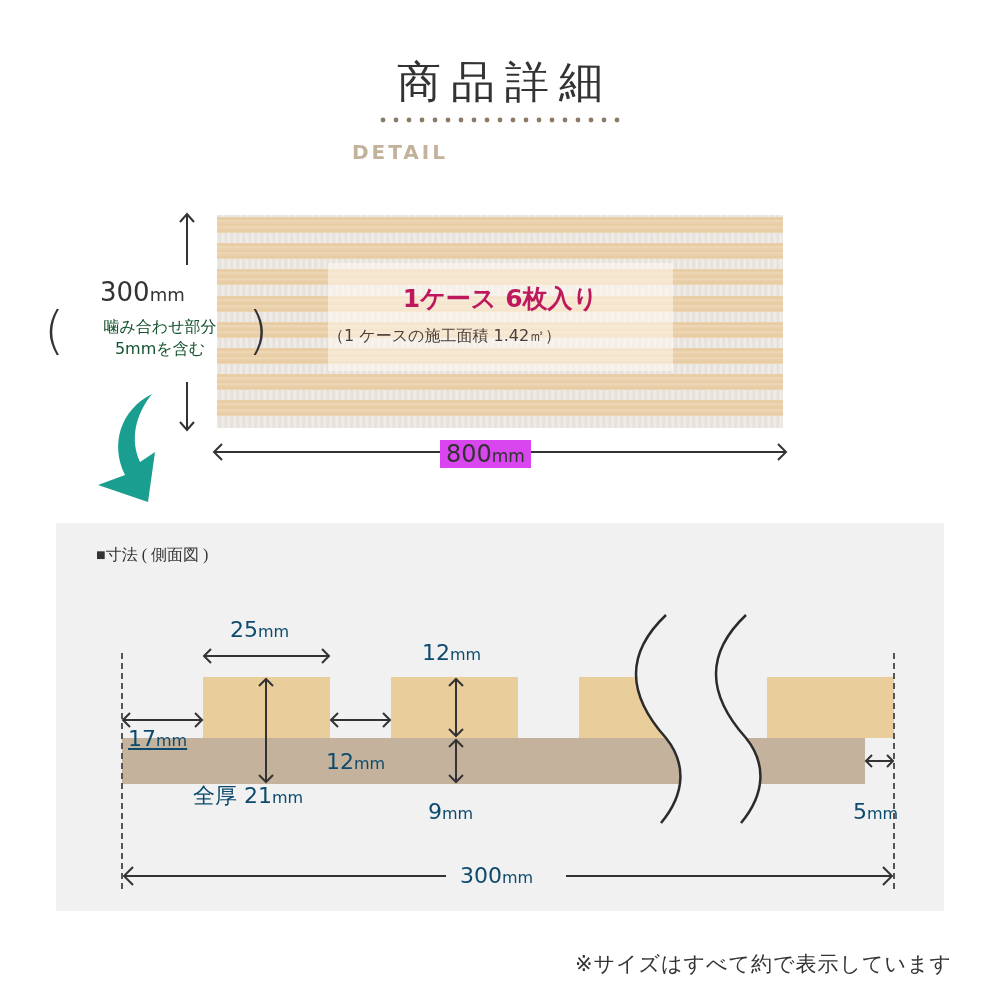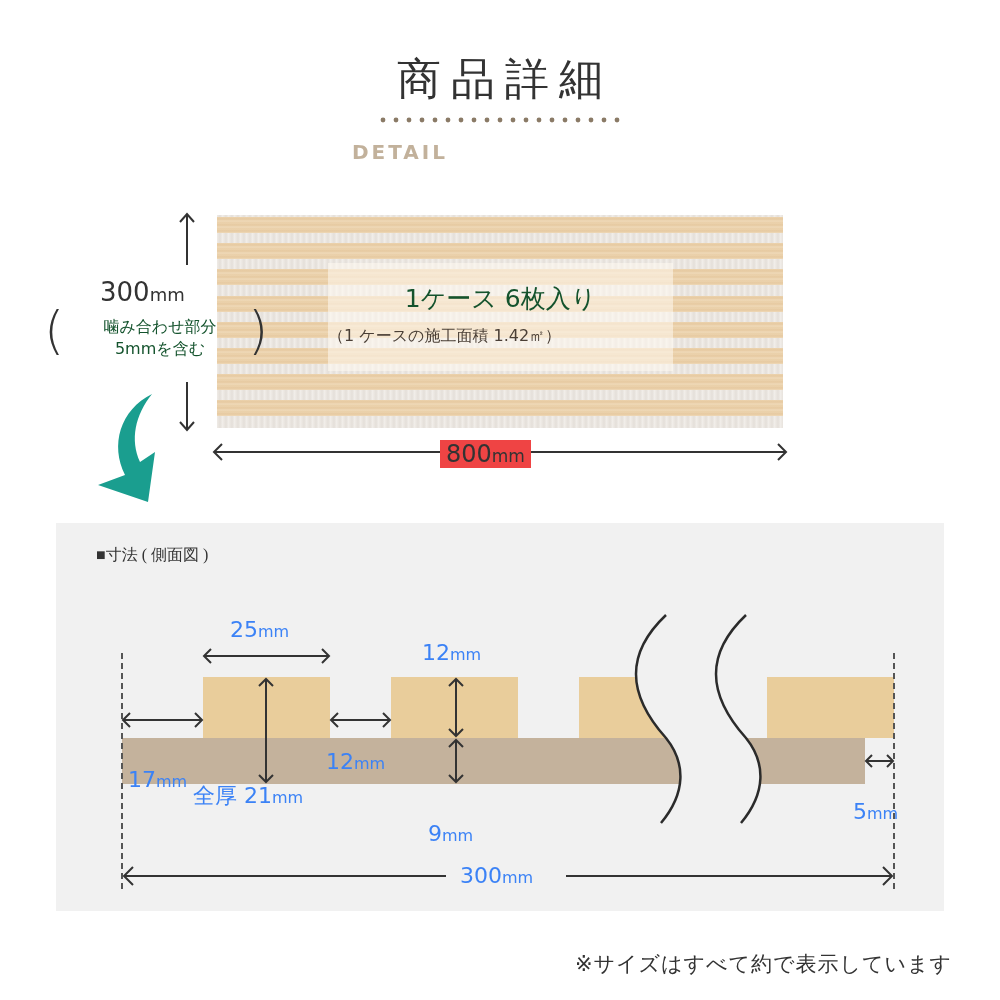--- a/index.html
+++ b/index.html
@@ -8,58 +8,58 @@
     background: #ffffff;
     font-family: "DejaVu Sans", "Liberation Sans", sans-serif;
     color: #333333;
   }
   .abs { position: absolute; }
 
   
   .title {
     left: 0; width: 1000px; top: 52px; text-align: center;
     font-size: 44px; letter-spacing: 10px; color: #333; font-weight: normal;
-    line-height: 60px; padding-left: 10px; box-sizing: border-box; font-family: Liberation Mono, monospace;
+    line-height: 60px; padding-left: 10px; box-sizing: border-box;
   }
   .dots { left: 380px; top: 116px; width: 240px; height: 8px; }
   .subtitle {
     left: 0; width: 800px; top: 140px; text-align: center;
     font-size: 20px; letter-spacing: 3px; color: #c2b19b; font-weight: bold;
   }
 
   
   .panel-photo { left: 217px; top: 215px; width: 566px; height: 213px;
     background: #ece8e2; }
   .slat { position: absolute; left: 0; width: 566px; height: 16px;
     background: repeating-linear-gradient(180deg, #ecd3ae 0px, #e6c9a0 2px, #efd9b8 4px, #e9cea6 6px);
   }
   .felt { position: absolute; left: 0; width: 566px; background:
     repeating-linear-gradient(90deg, #efebe6 0px, #e4dfd9 3px, #f3f0ec 6px); }
   .overlay {
     left: 328px; top: 263px; width: 345px; height: 108px;
     background: rgba(255,250,240,0.55);
   }
   .ov-main { left: 328px; width: 345px; top: 282px; text-align: center;
-    font-size: 25px; font-weight: normal; color: #14532d; }
+    font-size: 25px; font-weight: bold; color: #be185d; }
   .ov-sub { left: 328px; width: 345px; top: 326px; 
     font-size: 16px; color: #4a3f36; }
 
   
   .h300 { left: 100px; top: 277px; font-size: 26px; color: #333; }
   .h300 .unit { font-size: 18px; }
   .note { left: 70px; top: 316px; width: 180px; text-align: center; font-size: 16px; line-height: 22px; color: #14532d; }
   .paren { font-size: 52px; color: #333; top: 300px; font-weight: 200; }
 
-  .w800 { left: 440px; top: 440px; font-size: 24px; background: #ef4444; padding: 0 6px; }
+  .w800 { left: 440px; top: 440px; font-size: 24px; background: #d946ef; padding: 0 6px; }
   .w800 .unit { font-size: 17px; }
 
   
   .dim-panel { left: 56px; top: 523px; width: 888px; height: 388px; background: #f1f1f1; }
   .dim-title { left: 96px; top: 545px; font-size: 16px; color: #333; font-family: Liberation Serif, serif; }
-  .lbl { font-size: 22px; color: #3b82f6; white-space: nowrap; }
+  .lbl { font-size: 22px; color: #0c4a6e; white-space: nowrap; }
   .lbl .unit { font-size: 16px; }
 
   .footnote { left: 575px; top: 950px; font-size: 21px; color: #333; letter-spacing: 1px; }
 </style>
 </head>
 <body>
 
 <div class="abs title">商品詳細</div>
 <svg class="abs dots" viewBox="0 0 240 8">
   <g fill="#8a7a66">
@@ -184,20 +184,20 @@
 
     <line x1="68" y1="353" x2="390" y2="353"></line>
     <line x1="510" y1="353" x2="836" y2="353"></line>
     <polyline points="77,344 68,353 77,362"></polyline>
       <polyline points="827,344 836,353 827,362"></polyline>
   </g>
 </svg>
 
 <div class="abs lbl" style="left:230px;top:617px;"><span>25</span><span class="unit">mm</span></div>
 <div class="abs lbl" style="left:422px;top:640px;"><span>12</span><span class="unit">mm</span></div>
-<div class="abs lbl" style="left:128px;top:767px;"><span>17</span><span class="unit">mm</span></div>
+<div class="abs lbl" style="left:128px;top:726px;text-decoration:underline;"><span>17</span><span class="unit">mm</span></div>
 <div class="abs lbl" style="left:326px;top:749px;"><span>12</span><span class="unit">mm</span></div>
 <div class="abs lbl" style="left:193px;top:781px;"><span>全厚 </span><span>21</span><span class="unit">mm</span></div>
-<div class="abs lbl" style="left:428px;top:821px;"><span>9</span><span class="unit">mm</span></div>
+<div class="abs lbl" style="left:428px;top:799px;"><span>9</span><span class="unit">mm</span></div>
 <div class="abs lbl" style="left:853px;top:799px;"><span>5</span><span class="unit">mm</span></div>
 <div class="abs lbl" style="left:460px;top:863px;"><span>300</span><span class="unit">mm</span></div>
 
 <div class="abs footnote">※サイズはすべて約で表示しています</div>
 
 </body></html>

